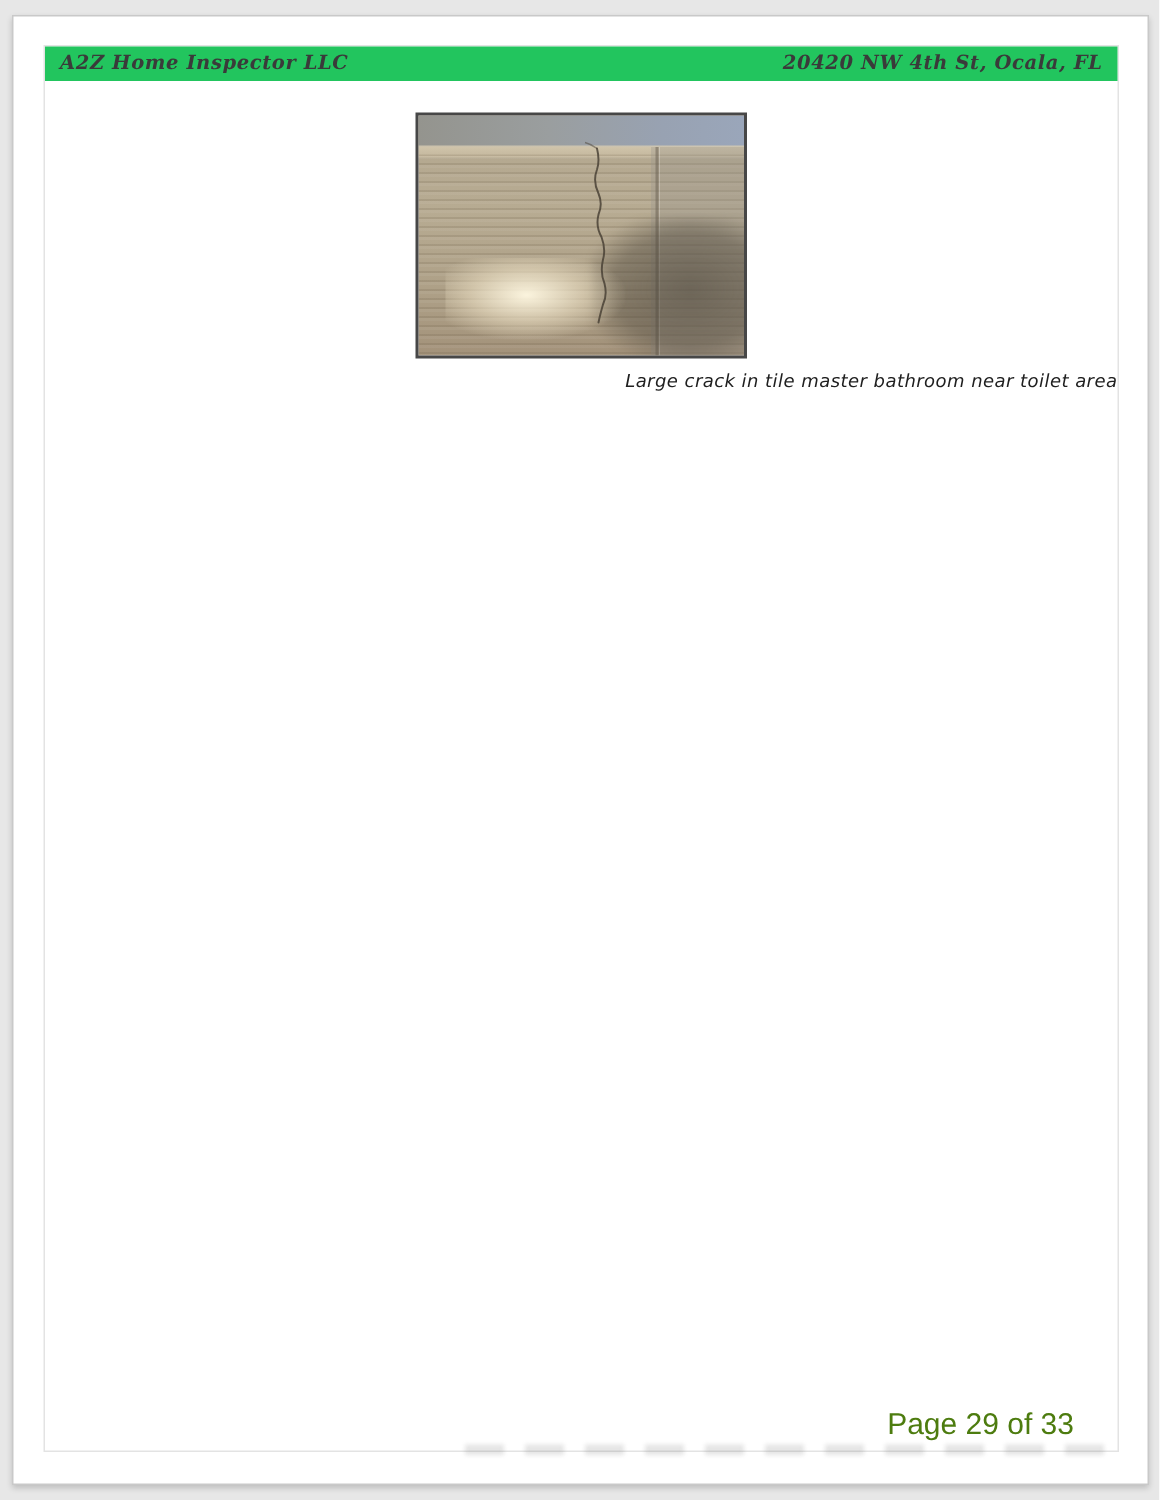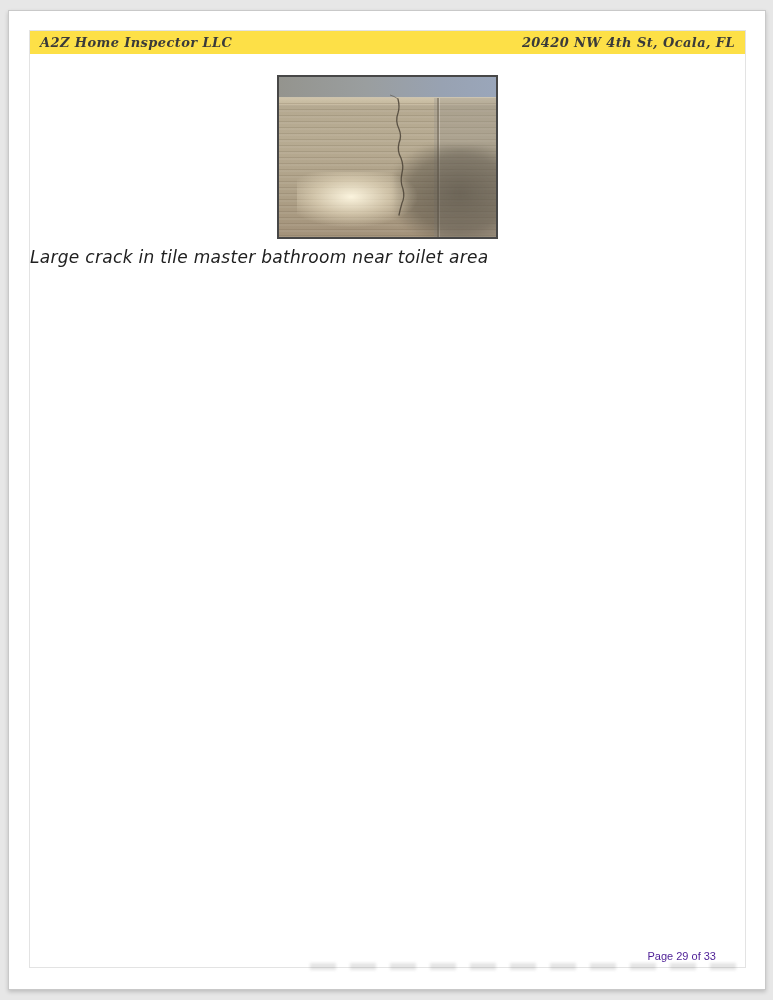--- a/index.html
+++ b/index.html
@@ -22,21 +22,21 @@
     position:absolute;
     left:20px;top:19px;
     width:715px;height:936px;
     border:1px solid #e3e3e3;
     background:#ffffff;
   }
   .header-bar{
     position:absolute;
     left:0;top:0;right:0;
     height:23px;
-    background:#fde047;
+    background:#22c55e;
     display:flex;
     align-items:center;
     justify-content:space-between;
     padding:0 10px;
     box-sizing:border-box;
     font-family:"DejaVu Serif", serif;
     font-style:italic;
     font-weight:bold;
     font-size:13px;
     color:#3a3a3a;
@@ -85,35 +85,35 @@
   .floor-shadow{
     position:absolute;right:-8px;top:68px;width:110px;height:95px;
     background:radial-gradient(ellipse at 60% 50%, rgba(74,68,58,0.62) 0%, rgba(74,68,58,0.42) 55%, rgba(74,68,58,0) 80%);
     filter:blur(2px);
   }
   .crack-svg{position:absolute;left:0;top:0;}
   .caption{
     position:absolute;
     left:0;right:0;
     top:216px; 
-    text-align:left;
+    text-align:right;
     font-family:"DejaVu Sans", sans-serif;
     font-style:italic;
-    font-size:17px;
+    font-size:12px;
     font-weight:500;
     color:#202020;
     letter-spacing:0.3px;
   }
   .footer-page{
     position:absolute;
     right:29px;
     bottom:5px;
     font-family:"Liberation Sans", sans-serif;
-    font-size:11px;
-    color:#4c1d95;
+    font-size:20px;
+    color:#4d7c0f;
   }
   .scan-artifact{
     position:absolute;
     left:280px;bottom:-3px;width:435px;height:7px;
     background:repeating-linear-gradient(90deg,
       rgba(120,120,120,0.35) 0 26px, rgba(120,120,120,0) 26px 40px);
     filter:blur(1.5px);
     opacity:.55;
   }
 </style>

